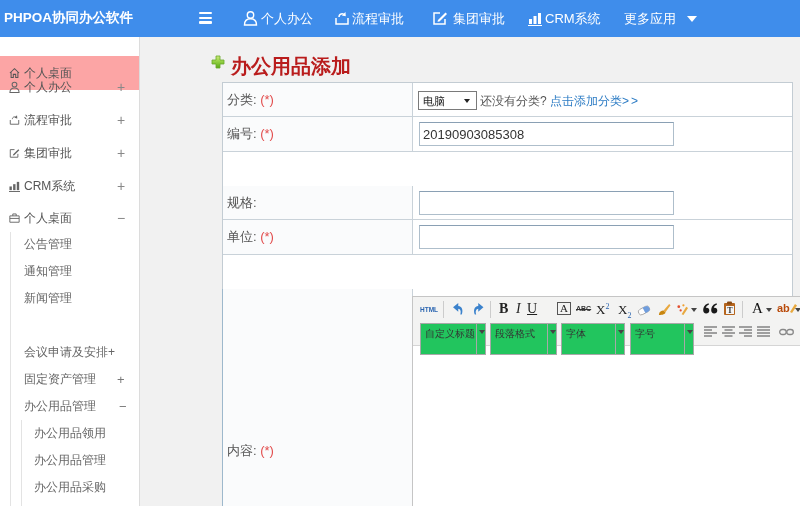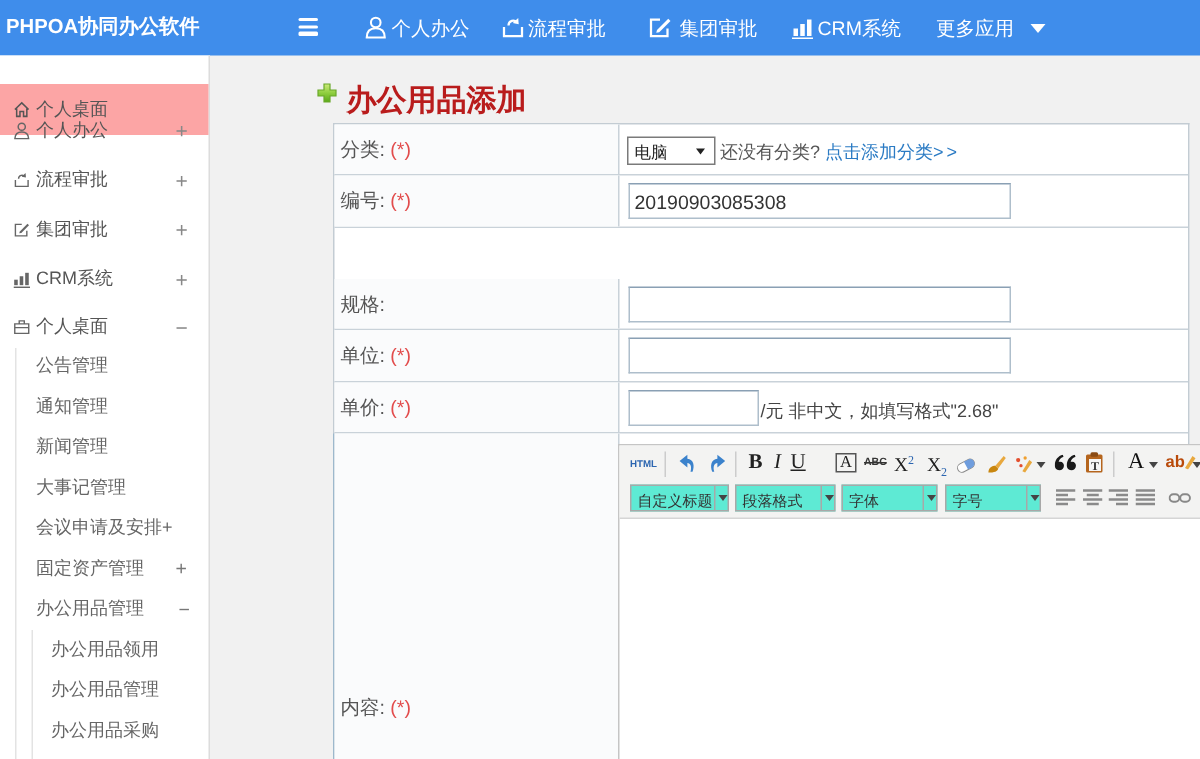--- a/index.html
+++ b/index.html
@@ -22,21 +22,21 @@
 #ftable { position:absolute; left:222px; top:82px; width:571px; height:424px; border:1px solid #c3ccd3; border-bottom:none; background:#fff; }
 .frow { position:absolute; left:0; width:569px; border-bottom:1px solid #c9d2d9; }
 .flabel { position:absolute; left:0; top:0; bottom:0; width:190px; background:#fafbfc; border-right:1px solid #c9d2d9;text-decoration:underline; }
 .flabel span.lb { position:absolute; left:4px; top:50%; transform:translateY(-50%); font-size:13px; color:#555; white-space:nowrap; }
 .req { color:#e24c4c; }
 .inp { position:absolute; left:196px; top:50%; transform:translateY(-50%); width:255px; height:24px; border:1px solid #aebecb; border-top-color:#8aa0b4; background:#fff; font-size:13px; color:#333; padding:0 3px; font-family:"Liberation Sans",sans-serif; }
 #editor { position:absolute; left:412px; top:296px; width:388px; height:300px; border:1px solid #c5c5c5; border-right:none; background:#fff; }
 #toolbar { position:absolute; left:0; top:0; width:388px; height:49px; background:#f3f3f2; border-bottom:1px solid #d5d5d5; }
 .tico { position:absolute; font-size:12px; color:#333; }
 .sep { position:absolute; top:4px; width:1px; height:17px; background:#ccc; }
-.ddl { position:absolute; top:26px; height:18px; background:#5eead4; border:1px solid #a8a8a8; font-size:10px; color:#333; }
+.ddl { position:absolute; top:26px; height:32px; background:#22c55e; border:1px solid #a8a8a8; font-size:10px; color:#333; }
 .ddl .dtxt { position:absolute; left:4px; top:3px; white-space:nowrap; }
 .ddl .darr { position:absolute; right:0; top:0; bottom:0; width:9px; border-left:1px solid #a8a8a8; }
 .ddl .darr:after { content:""; position:absolute; left:1.5px; top:6px; border:3px solid transparent; border-top:4px solid #444; }
 .caret { border:3.5px solid transparent; border-top:4px solid #444; }
 </style>
 </head>
 <body>
 <div id="header">
   <div id="logo">PHPOA协同办公软件</div>
   <div class="bars">
@@ -122,23 +122,20 @@
   </div>
   <div class="sub" style="top:193px">
       <span class="txt">公告管理</span>
     </div>
   <div class="sub" style="top:220px">
       <span class="txt">通知管理</span>
     </div>
   <div class="sub" style="top:247px">
       <span class="txt">新闻管理</span>
     </div>
-  <div class="sub" style="top:274px">
-      <span class="txt">大事记管理</span>
-    </div>
   <div class="sub" style="top:301px">
       <span class="txt">会议申请及安排+</span>
     </div>
   <div class="sub" style="top:328px">
       <span class="txt">固定资产管理</span>
       <span class="plus" style="font-size:13px;color:#777">+</span>
     </div>
   <div class="sub" style="top:355px">
       <span class="txt">办公用品管理</span>
       <span class="plus" style="left:119px;font-size:13px;color:#777">−</span>
@@ -191,30 +188,23 @@
         <span class="lb">规格:</span>
       </div>
     <input class="inp" style="">
   </div>
   <div class="frow" style="top:137px;height:35px;">
     <div class="flabel">
         <span class="lb">单位: <span class="req">(*)</span></span>
       </div>
     <input class="inp" style="">
   </div>
-  <div class="frow" style="top:172px;height:34px;">
-    <div class="flabel">
-        <span class="lb">单价: <span class="req">(*)</span></span>
-      </div>
-    <input class="inp" style="width: 87px;">
-    <span style="position:absolute;left:284px;top:11px;font-size:12px;color:#444">/元 非中文，如填写格式"2.68"</span>
-  </div>
   <div class="frow" style="top:206px;height:218px;border-bottom:none;">
     <div class="flabel" style="border-bottom:none">
-        <span style="position:absolute;left:4px;top:174px;font-size:13px;color:#555;white-space:nowrap;">内容: <span class="req">(*)</span></span>
+        <span style="position:absolute;left:4px;top:153px;font-size:13px;color:#555;white-space:nowrap;">内容: <span class="req">(*)</span></span>
       </div>
   </div>
 </div>
 
 <div id="editor">
   <div id="toolbar">
     <span class="tico" style="left:7px;top:9px;font-size:6.5px;font-weight:bold;color:#2b65b0;">HTML</span>
     <div class="sep" style="left:30px"></div>
     <svg style="position:absolute;left:39px;top:5px" width="12.5" height="13" viewBox="0 0 12 12">
         <path d="M9.3 11.8 C10.8 8 10 3.8 6 3.5 L6 0.8 L1 4.8 L6 9 L6 6.2 C8 6.5 9 8.5 8 11.8 Z" fill="#3b82cc"></path>

